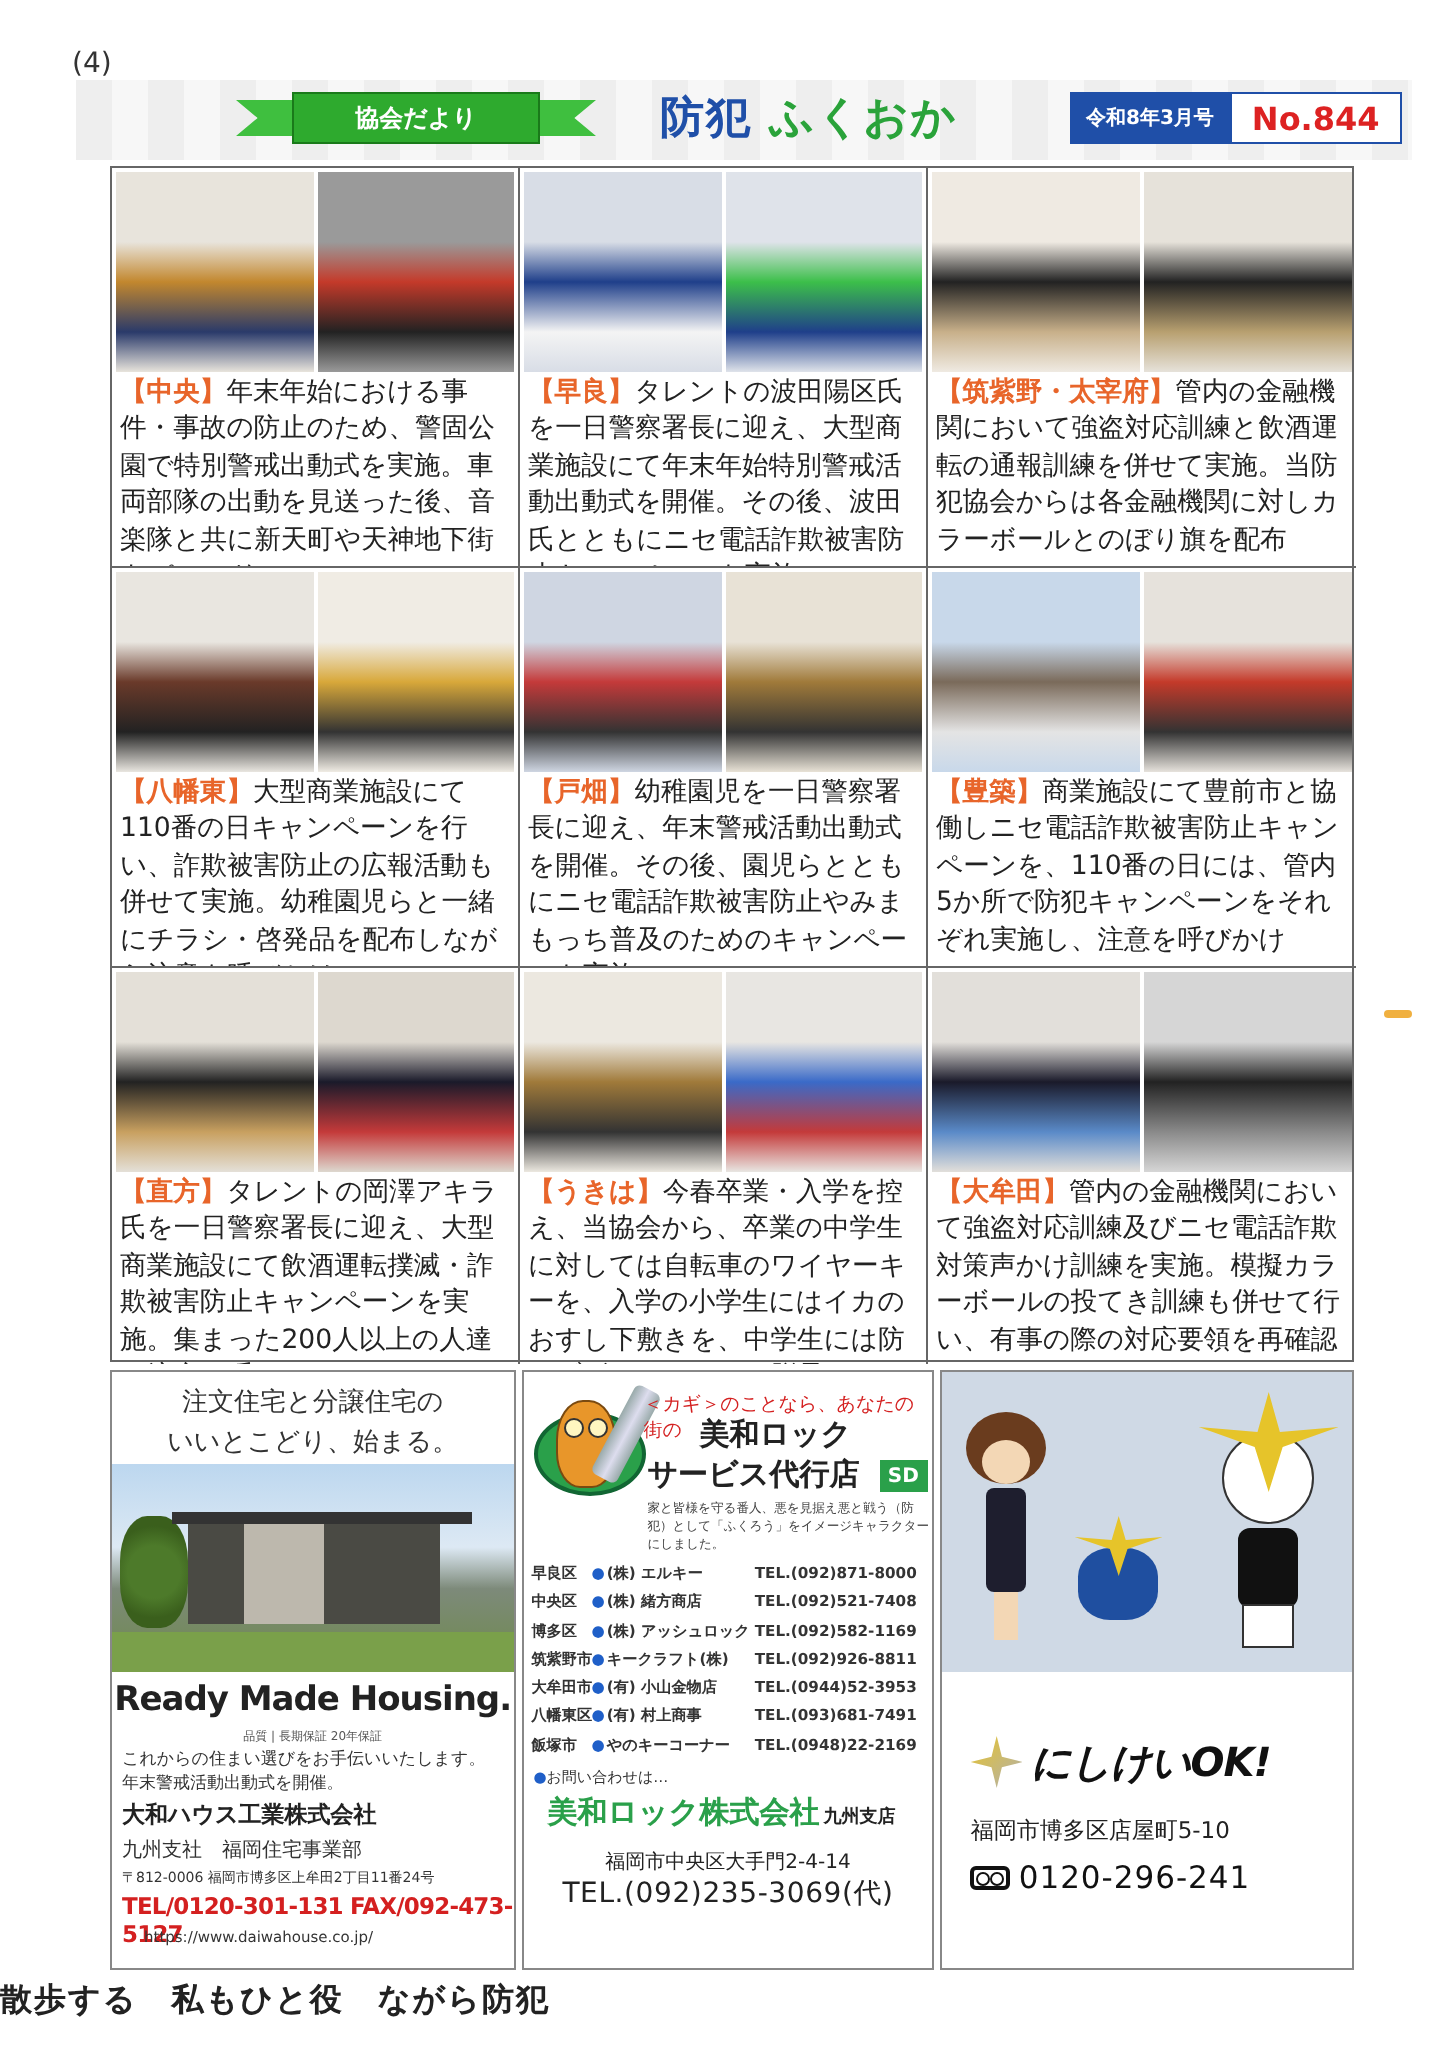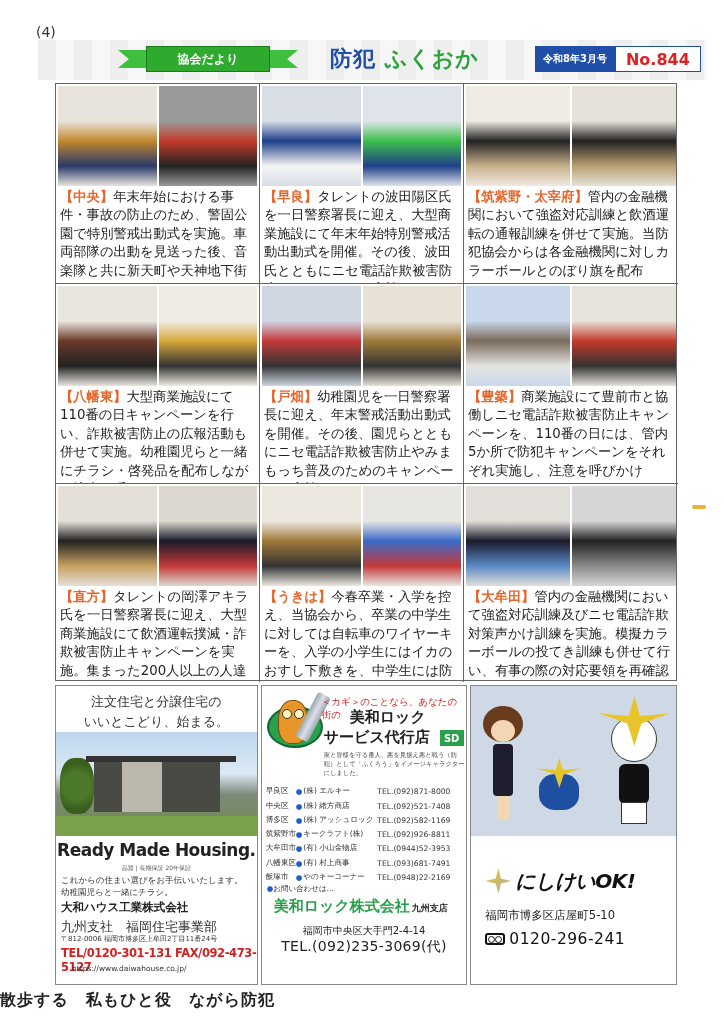--- a/index.html
+++ b/index.html
@@ -36,37 +36,37 @@
   .house { position: absolute; left: 0; top: 46px; width: 202px; height: 104px; background: linear-gradient(180deg, #bcd7ef 0%, #dde9f4 40%, #7d8a7a 60%, #6e8a4a 100%); }
   .house .roof { position: absolute; left: 30px; top: 24px; width: 150px; height: 6px; background: #333; }
   .house .body { position: absolute; left: 38px; top: 30px; width: 126px; height: 50px; background: #4a4a44; }
   .house .wall { position: absolute; left: 66px; top: 30px; width: 40px; height: 50px; background: #bdb8ad; }
   .house .ground { position: absolute; left: 0; bottom: 0; width: 100%; height: 20px; background: #7aa04a; }
   .house .tree { position: absolute; left: 4px; top: 26px; width: 34px; height: 56px; background: radial-gradient(circle, #4d7a2a 40%, #3a5f1c 70%); border-radius: 40%; }
   .rmh { position: absolute; left: 0; top: 154px; width: 100%; text-align: center; font-size: 17px; font-weight: bold; color: #222; letter-spacing: -0.5px; }
   .rmh-sub { position: absolute; left: 0; top: 178px; width: 100%; text-align: center; font-size: 6px; color: #555; }
   .ad1 .body-text { position: absolute; left: 5px; top: 188px; font-family: "DejaVu Serif", serif; font-size: 8.5px; line-height: 12px; color: #333; }
   .ad1 .company { position: absolute; left: 5px; top: 214px; font-size: 11.5px; font-weight: bold; color: #222; }
-  .ad1 .branch { position: absolute; left: 5px; top: 232px; font-size: 13px; color: #333; }
+  .ad1 .branch { position: absolute; left: 5px; top: 232px; font-size: 10px; color: #333; }
   .ad1 .addr { position: absolute; left: 5px; top: 248px; font-size: 7px; color: #333; }
   .ad1 .tel { position: absolute; left: 5px; top: 260px; font-size: 11.5px; font-weight: bold; color: #d42020; letter-spacing: -0.4px; }
   .ad1 .url { position: absolute; left: 5px; top: 278px; font-size: 7.5px; color: #333; margin-left: 11px; }
 
   .owl-circle { position: absolute; left: 5px; top: 20px; width: 56px; height: 42px; border-radius: 50%; background: #2aa04a; border: 2px solid #116633; }
   .owl { position: absolute; left: 16px; top: 14px; width: 30px; height: 44px; background: #e8962a; border-radius: 45% 45% 40% 40%; border: 1px solid #7a4a10; }
   .owl .eye { position: absolute; top: 8px; width: 10px; height: 10px; background: #fff6c0; border-radius: 50%; border: 1px solid #333; }
   .owl .eye.l { left: 3px; } .owl .eye.r { right: 3px; }
   .key { position: absolute; left: 44px; top: 6px; width: 14px; height: 50px; background: linear-gradient(90deg, #9aa 0%, #dde 50%, #9aa 100%); transform: rotate(28deg); border-radius: 3px; }
   .ad2 .tagline { position: absolute; left: 60px; top: 10px; font-size: 9.5px; color: #d42020; }
   .ad2 .brand1 { position: absolute; left: 88px; top: 22px; font-size: 15px; font-weight: bold; color: #222; }
   .ad2 .brand2 { position: absolute; left: 62px; top: 42px; font-size: 15px; font-weight: bold; color: #222; }
   .sd-logo { position: absolute; left: 178px; top: 44px; width: 24px; height: 16px; background: #2aa04a; color: #fff; font-size: 10px; font-weight: bold; display: flex; align-items: center; justify-content: center; }
   .ad2 .desc { position: absolute; left: 62px; top: 64px; font-size: 6.3px; line-height: 9px; color: #444; width: 144px; }
   .dealers { position: absolute; left: 4px; top: 96px; width: 200px; }
-  .dealer { display: flex; font-size: 7.6px; height: 14.3px; align-items: flex-end; color: #333; }
+  .dealer { display: flex; font-size: 7.6px; height: 14.3px; align-items: flex-start; color: #333; font-weight: bold; }
   .dealer .area { width: 30px; white-space: nowrap; }
   .dealer .dot { color: #1f5fc8; margin-right: 1px; }
   .dealer .name { width: 74px; white-space: nowrap; }
   .dealer .phone { white-space: nowrap; }
   .ad2 .inquire { position: absolute; left: 5px; top: 198px; font-size: 7.5px; color: #333; }
   .ad2 .inquire .dot { color: #1f5fc8; }
   .ad2 .hq { position: absolute; left: 12px; top: 211px; font-size: 15px; font-weight: bold; color: #2aa04a; }
   .ad2 .hq small { font-size: 9px; color: #222; margin-left: 2px; }
   .ad2 .hq-addr { position: absolute; left: 0; width: 100%; top: 238px; text-align: center; font-size: 10px; color: #222; }
   .ad2 .hq-tel { position: absolute; left: 0; width: 100%; top: 252px; text-align: center; font-size: 14px; color: #222; letter-spacing: 0.3px; }
@@ -194,21 +194,21 @@
       <div class="tree"></div>
       <div class="ground"></div>
       <div class="body"></div>
       <div class="wall"></div>
       <div class="roof"></div>
     </div>
     <div class="rmh">Ready Made Housing.</div>
     <div class="rmh-sub">品質 | 長期保証  20年保証</div>
     <div class="body-text">
       <div>これからの住まい選びをお手伝いいたします。</div>
-      <div>幼稚園児らと一緒にチラシ。</div>
+      <div>年末警戒活動出動式を開催。</div>
     </div>
     <div class="company">大和ハウス工業株式会社</div>
     <div class="branch">九州支社　福岡住宅事業部</div>
     <div class="addr">〒812-0006 福岡市博多区上牟田2丁目11番24号</div>
     <div class="tel">TEL/0120-301-131 FAX/092-473-5127</div>
     <div class="url">https://www.daiwahouse.co.jp/</div>
   </div>
 
   <div class="ad ad2">
     <div class="owl-circle"></div>

